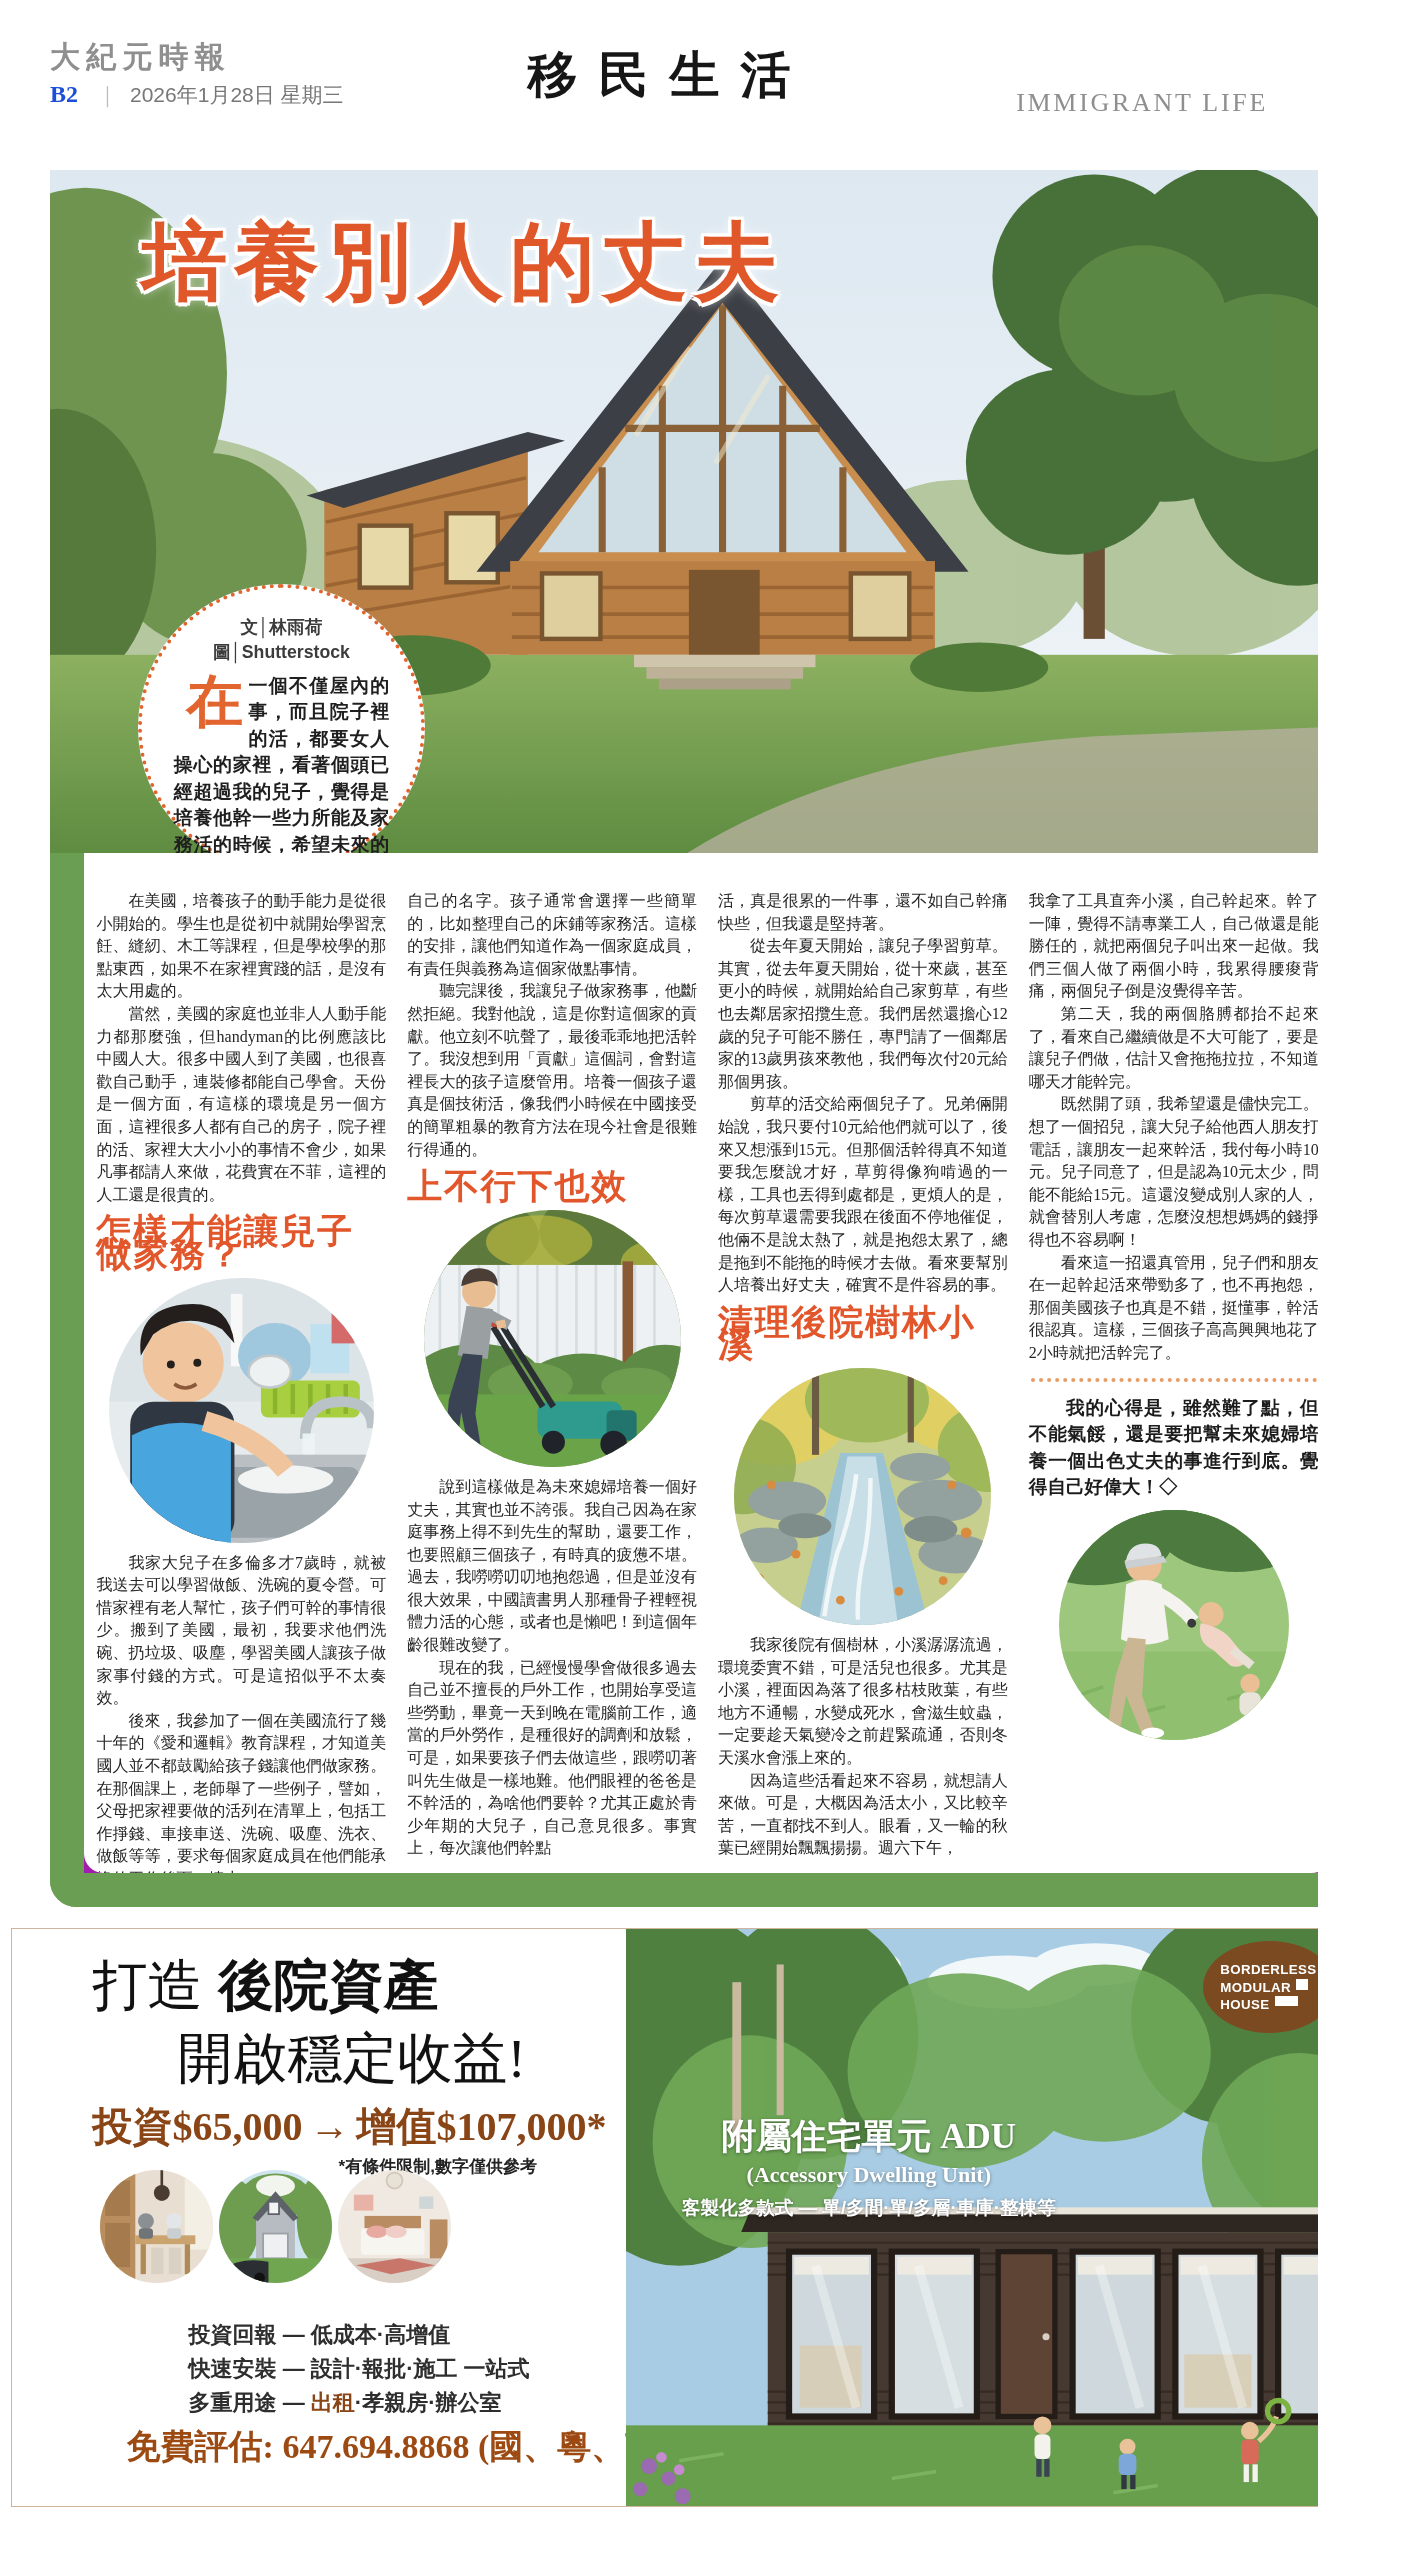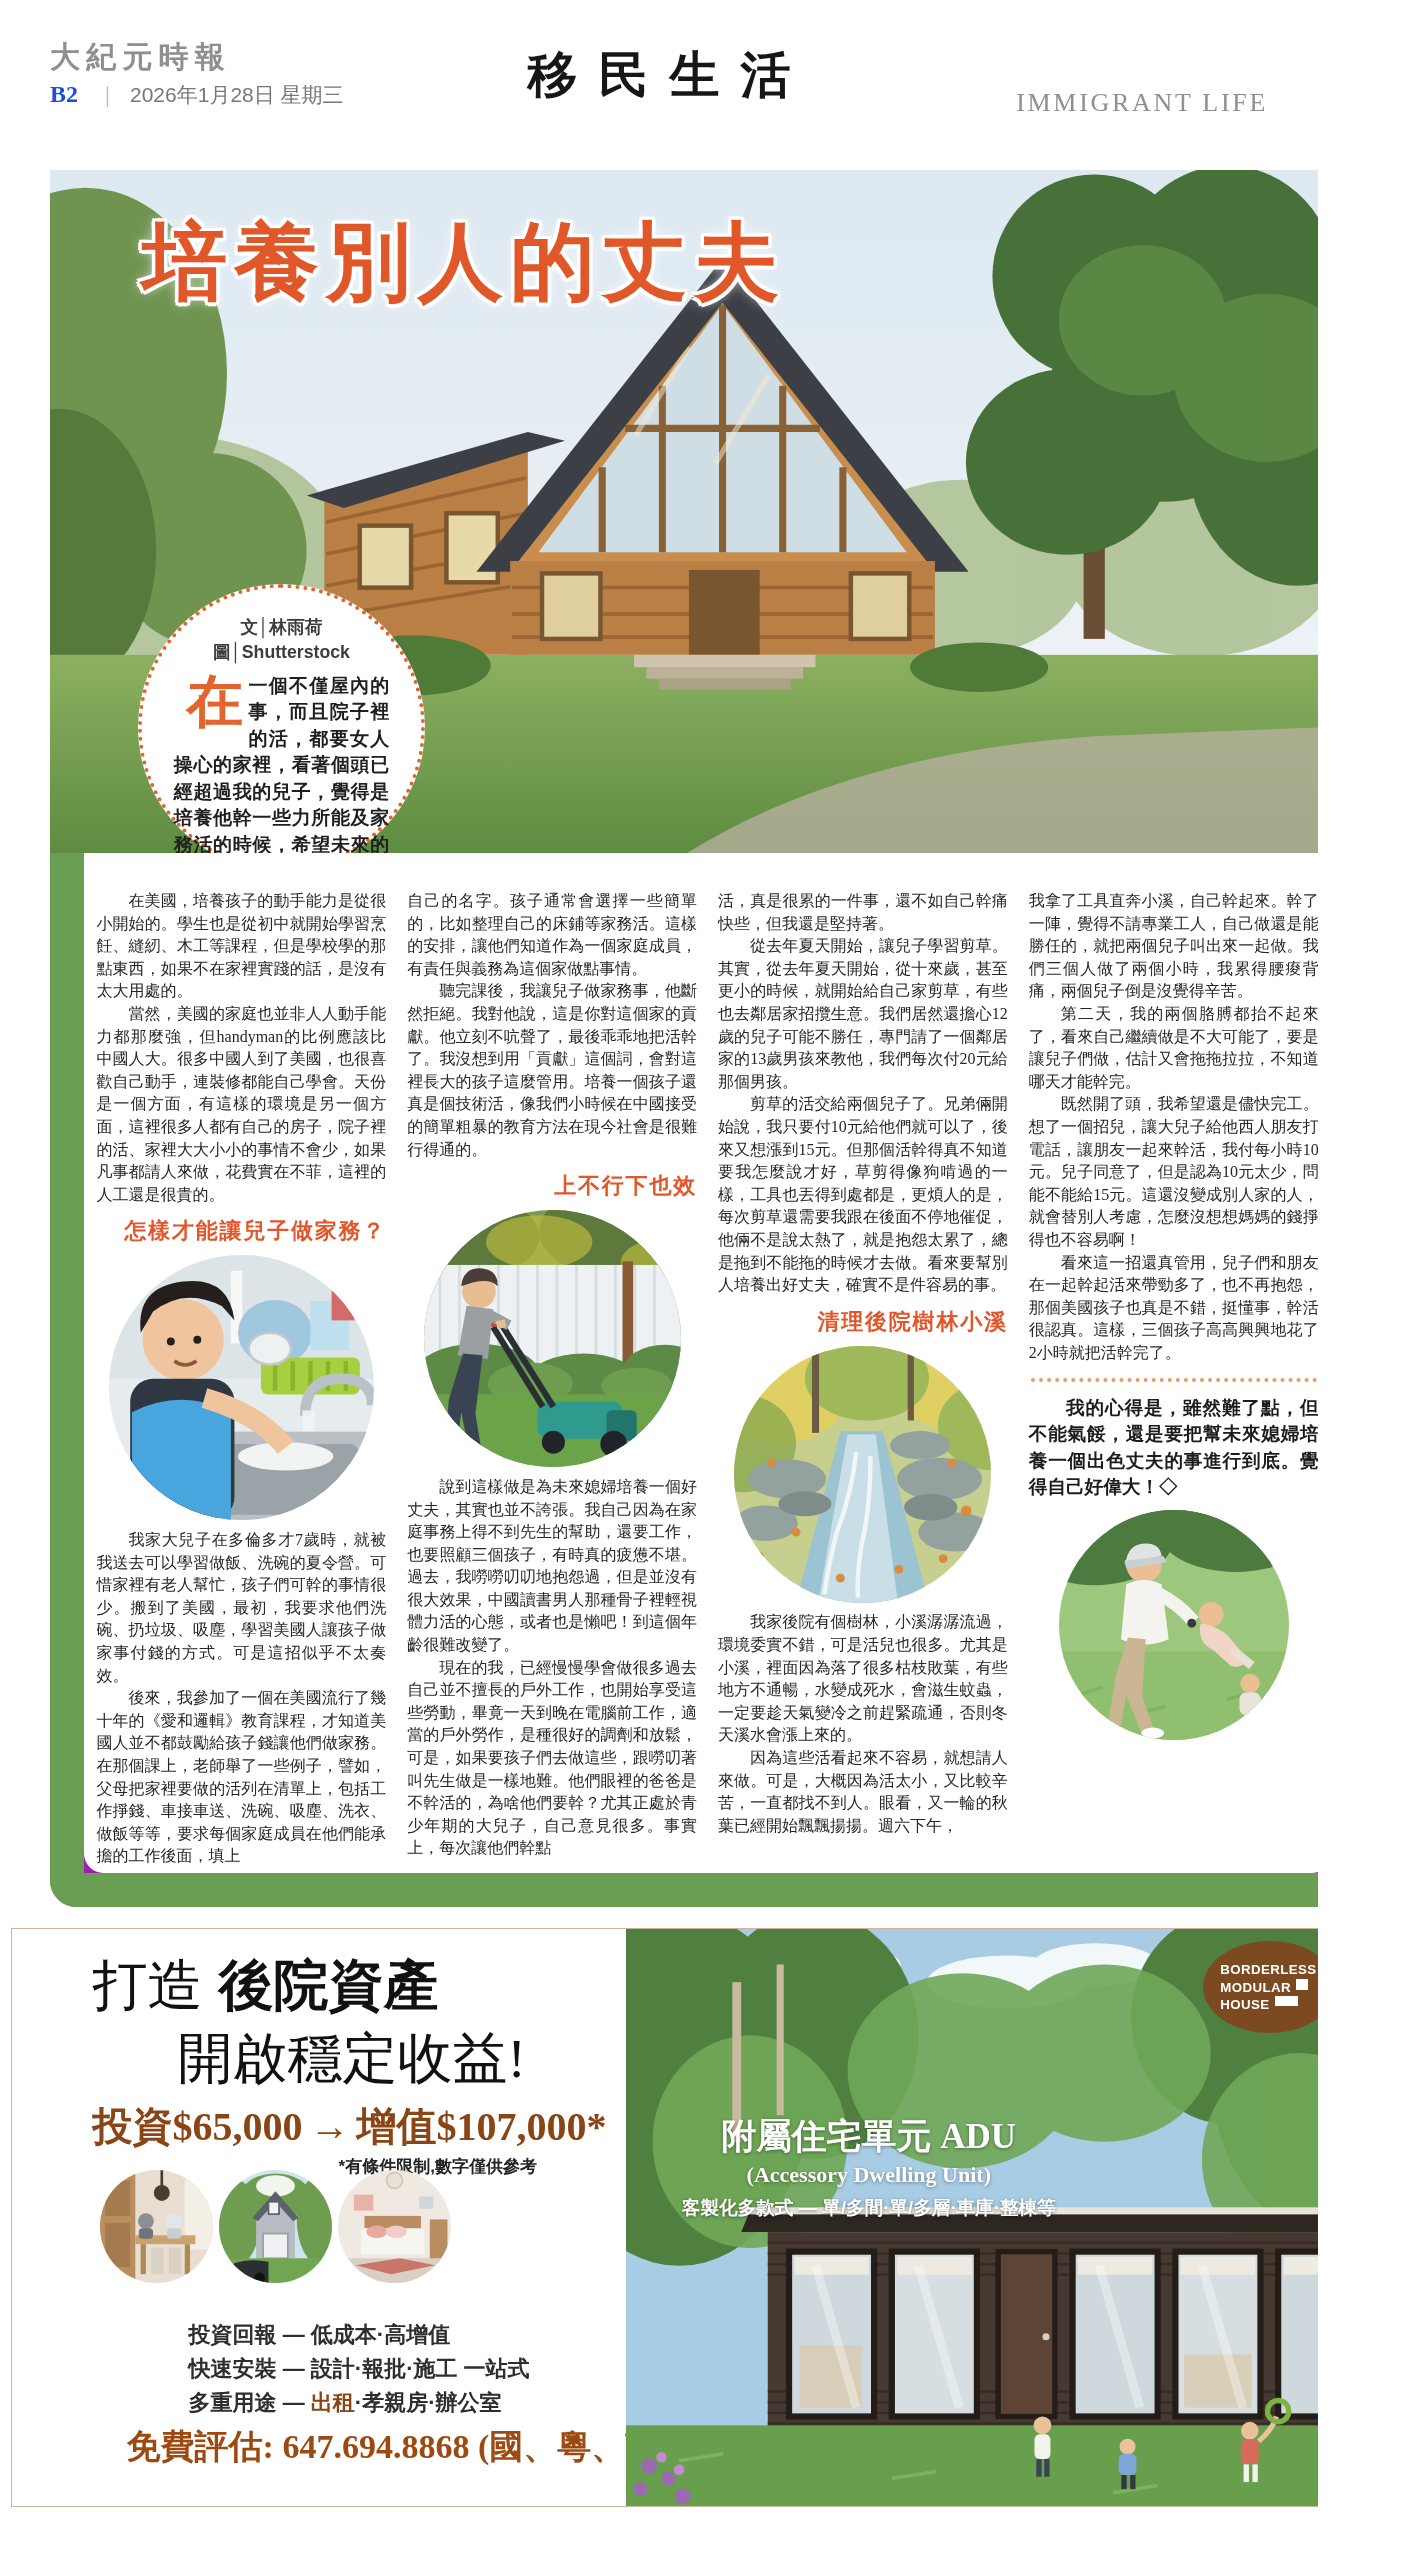--- a/index.html
+++ b/index.html
@@ -46,21 +46,21 @@
   .article-frame { position:absolute; left:50px; top:853px; width:1315px; height:1054px;
                    border-left:34px solid #6a9e53; border-right:34px solid #6a9e53;
                    border-bottom:34px solid #6a9e53; border-radius:0 0 26.5px 26.5px; background:#a21caf; }
   .article-inner { position:absolute; left:0; top:0; right:0; bottom:0; background:#fff;
                    border-radius:0 0 19.5px 19.5px; padding:37px 12.4px 0 12.4px; display:flex; gap:21px;
                    overflow:hidden; }
   .col { flex:1; font-size:16px; line-height:22.6px; color:#262626; text-align:justify; }
   .col p { text-align:justify; }
   .col p.ind { text-indent:2em; }
   .subhead { font-family:"Liberation Sans", sans-serif; font-weight:900; color:#e2562b;
-             font-size:22px; text-align:right; margin:14px 0 12.4px 0; letter-spacing:1.8px; }
+             font-size:35px; text-align:left; margin:14px 0 12.4px 0; letter-spacing:1.8px; }
   .photo-circle { border-radius:50%; overflow:hidden; margin:8.8px auto; display:block; }
   .d300 { width:265px; height:265px; } .d290 { width:257px; height:257px; } .d260 { width:230px; height:230px; }
   .dotted-div { border-top:4.4px dotted #e89b63; margin:14px 1.8px 12.4px 1.8px; }
   .conclusion { font-family:"Liberation Sans", sans-serif; font-weight:700; font-size:18.6px;
                 line-height:26.5px; color:#1c1c1c; text-align:justify; text-indent:2em;}
 
   
   .ad-box { position:absolute; left:10.6px; top:1928px; width:1394px; height:579px;
             border:1.8px solid #cfb39a; background:#fff; }
   .ad-title { position:absolute; left:81px; top:19.5px; font-family:"Liberation Serif", serif;

